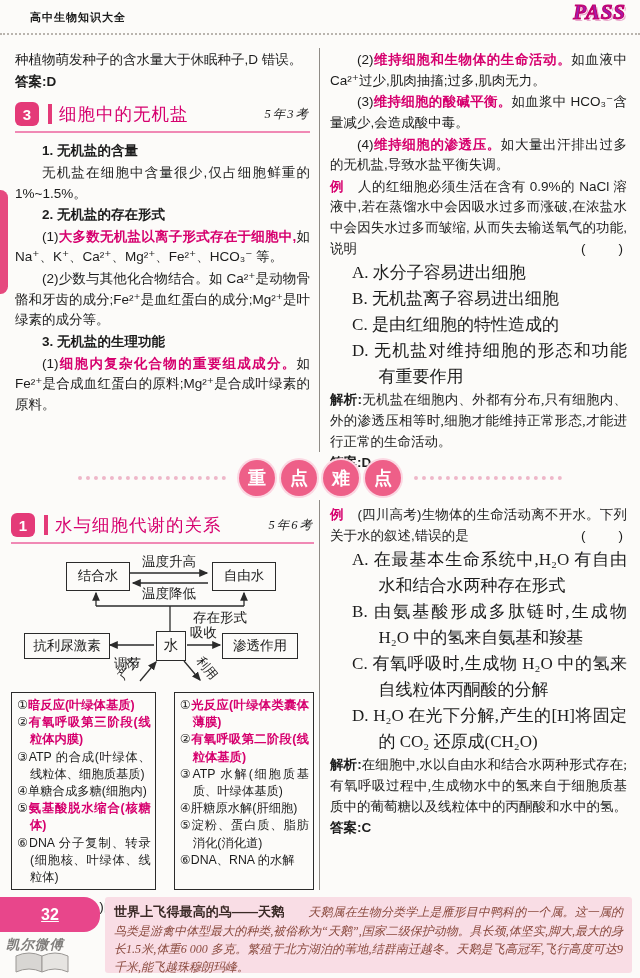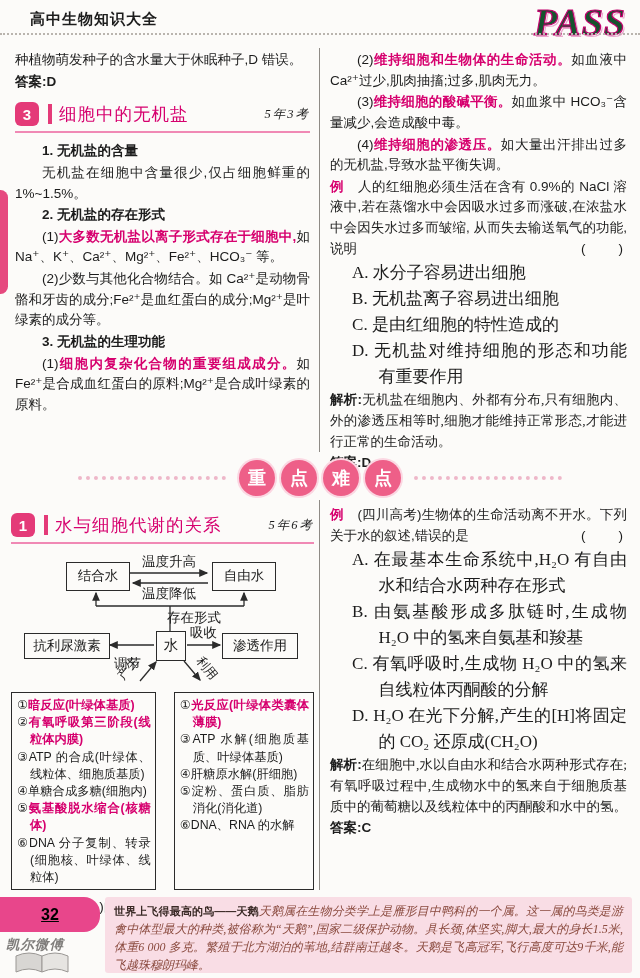--- a/index.html
+++ b/index.html
@@ -1,21 +1,21 @@
 <!DOCTYPE html>
 <html><head>
 <meta charset="utf-8">
 <style>
   html,body{margin:0;padding:0;background:#e8e6e2;}
   .page{position:relative;width:640px;height:978px;background:#fcfbf9;overflow:hidden;
         font-family:"Liberation Sans","DejaVu Sans",sans-serif;color:#1c1c1c;}
   
-  .hdr-title{position:absolute;left:30px;top:10px;font-size:15px;font-weight:bold;letter-spacing:1px;}
-  .pass-logo{position:absolute;right:14px;top:0px;font-size:38px;font-weight:900;font-style:italic;
-             letter-spacing:1px;color:#14532d;-webkit-text-stroke:1.2px #c5historic;-webkit-text-stroke:1.2px #c2006d;
+  .hdr-title{position:absolute;left:30px;top:10px;font-size:11px;font-weight:bold;letter-spacing:1px;}
+  .pass-logo{position:absolute;right:14px;top:0px;font-size:21px;font-weight:900;font-style:italic;
+             letter-spacing:1px;color:#a21caf;-webkit-text-stroke:1.2px #c5historic;-webkit-text-stroke:1.2px #c2006d;
              text-shadow:1px 1px 0 #fff,2px 2px 0 #e9a8cc;font-family:"Liberation Serif","DejaVu Serif",serif;}
   .hdr-rule{position:absolute;left:0;top:33px;width:640px;border-top:2px dotted #b9b4ae;}
   
   .edge-tab{position:absolute;left:-7px;top:190px;width:15px;height:104px;background:#e6497f;border-radius:8px;}
   
   .colL1{position:absolute;left:15px;top:50px;width:295px;}
   .colR1{position:absolute;left:330px;top:50px;width:297px;}
   .colL2{position:absolute;left:11px;top:503px;width:303px;}
   .colR2{position:absolute;left:330px;top:505px;width:297px;}
   .vline1{position:absolute;left:319px;top:48px;height:404px;border-left:1px solid #8f8b86;}
@@ -47,29 +47,29 @@
   .dbox{position:absolute;border:1.4px solid #2b2b2b;background:#fcfbf9;display:flex;align-items:center;justify-content:center;
         line-height:1.1;}
   .dlbl{position:absolute;white-space:nowrap;}
   .diag svg{position:absolute;left:0;top:0;}
   .procs{display:flex;gap:18px;margin-top:4px;}
   .pbox{border:1.6px solid #2b2b2b;padding:4px 4px 3px 5px;font-size:12.3px;line-height:1.4;}
   .pbox .it{padding-left:1.05em;text-indent:-1.05em;text-align:justify;}
   .hint{font-size:13.5px;margin:8px 0 0 26px;}
   
   .pg-tab{position:absolute;left:0;top:897px;width:100px;height:35px;background:#e8468b;border-radius:0 16px 16px 0;
-          color:#000000;font-size:16px;font-weight:bold;display:flex;align-items:center;justify-content:center;text-decoration:underline;}
+          color:#ffffff;font-size:16px;font-weight:bold;display:flex;align-items:center;justify-content:center;text-decoration:underline;}
   .wmark{position:absolute;left:6px;top:936px;color:#7f7d7b;font-size:13.5px;font-style:italic;font-weight:bold;
          font-family:"Liberation Serif","DejaVu Serif",serif;letter-spacing:1px;}
   .wbook{position:absolute;left:14px;top:950px;}
   .foot-box{position:absolute;left:105px;top:897px;width:527px;height:76px;background:#f9dde5;border-radius:3px;
             padding:5px 9px 4px 9px;box-sizing:border-box;font-size:12px;line-height:1.5;text-align:justify;
             color:#8a4a3e;font-family:"Liberation Serif","DejaVu Serif",serif;font-style:italic;}
-  .foot-box .ft-title{color:#3a2a26;font-weight:bold;font-style:normal;font-size:11px;
-            font-family:"Liberation Sans","DejaVu Sans",sans-serif;margin-right:0;}
+  .foot-box .ft-title{color:#3a2a26;font-weight:bold;font-style:normal;font-size:13px;
+            font-family:"Liberation Sans","DejaVu Sans",sans-serif;margin-right:24px;}
 </style>
 </head>
 <body>
 
 <div class="page">
 
   <div class="hdr-title">高中生物知识大全</div>
   <div class="pass-logo">PASS</div>
   <div class="hdr-rule"></div>
   <div class="edge-tab"></div>
@@ -147,41 +147,42 @@
         <line x1="159" y1="54" x2="159" y2="79" stroke="#2b2b2b" stroke-width="1.3"></line>
         <line x1="143" y1="93" x2="99" y2="93" stroke="#2b2b2b" stroke-width="1.3" marker-end="url(#ah)"></line>
         <line x1="176" y1="93" x2="209" y2="93" stroke="#2b2b2b" stroke-width="1.3" marker-end="url(#ah)"></line>
         <line x1="129" y1="129" x2="145" y2="110" stroke="#2b2b2b" stroke-width="1.3" marker-end="url(#ah)"></line>
         <line x1="173" y1="109" x2="189" y2="128" stroke="#2b2b2b" stroke-width="1.3" marker-end="url(#ah)"></line>
       </svg>
       <div class="dbox" style="left:55px;top:10px;width:62px;height:27px;">结合水</div>
       <div class="dbox" style="left:201px;top:10px;width:62px;height:27px;">自由水</div>
       <div class="dlbl" style="left:131px;top:1px;">温度升高</div>
       <div class="dlbl" style="left:131px;top:33px;">温度降低</div>
-      <div class="dlbl" style="left:156px;top:57px;">存在形式</div>
+      <div class="dlbl" style="left:182px;top:57px;">存在形式</div>
       <div class="dbox" style="left:145px;top:79px;width:28px;height:28px;font-size:14.5px;">水</div>
       <div class="dbox" style="left:13px;top:81px;width:84px;height:24px;">抗利尿激素</div>
       <div class="dlbl" style="left:103px;top:72px;margin-top:31px;">调节</div>
       <div class="dlbl" style="left:179px;top:72px;">吸收</div>
       <div class="dbox" style="left:211px;top:81px;width:74px;height:24px;">渗透作用</div>
       <div class="dlbl" style="left:105px;top:108px;transform:rotate(-51deg);font-size:12.5px;">产生</div>
       <div class="dlbl" style="left:183px;top:108px;transform:rotate(51deg);font-size:12.5px;">利用</div>
     </div>
 
     <div class="procs">
       <div class="pbox" style="width:147px;">
         <div class="it"><span>①</span><span class="m">暗反应(叶绿体基质)</span></div>
         <div class="it"><span>②</span><span class="m">有氧呼吸第三阶段(线粒体内膜)</span></div>
         <div class="it"><span>③ATP 的合成(叶绿体、线粒体、细胞质基质)</span></div>
         <div class="it"><span>④单糖合成多糖(细胞内)</span></div>
         <div class="it"><span>⑤</span><span class="m">氨基酸脱水缩合(核糖体)</span></div>
         <div class="it"><span>⑥DNA 分子复制、转录(细胞核、叶绿体、线粒体)</span></div>
       </div>
       <div class="pbox" style="width:142px;">
         <div class="it"><span>①</span><span class="m">光反应(叶绿体类囊体薄膜)</span></div>
+        <div class="it"><span>②</span><span class="m">有氧呼吸第二阶段(线粒体基质)</span></div>
         <div class="it"><span>③ATP 水解(细胞质基质、叶绿体基质)</span></div>
         <div class="it"><span>④肝糖原水解(肝细胞)</span></div>
         <div class="it"><span>⑤淀粉、蛋白质、脂肪消化(消化道)</span></div>
         <div class="it"><span>⑥DNA、RNA 的水解</span></div>
       </div>
     </div>
     <div class="hint">提示:(　　)内为生理活动发生的场所。</div>
   </div>
 
   <div class="colR2">

